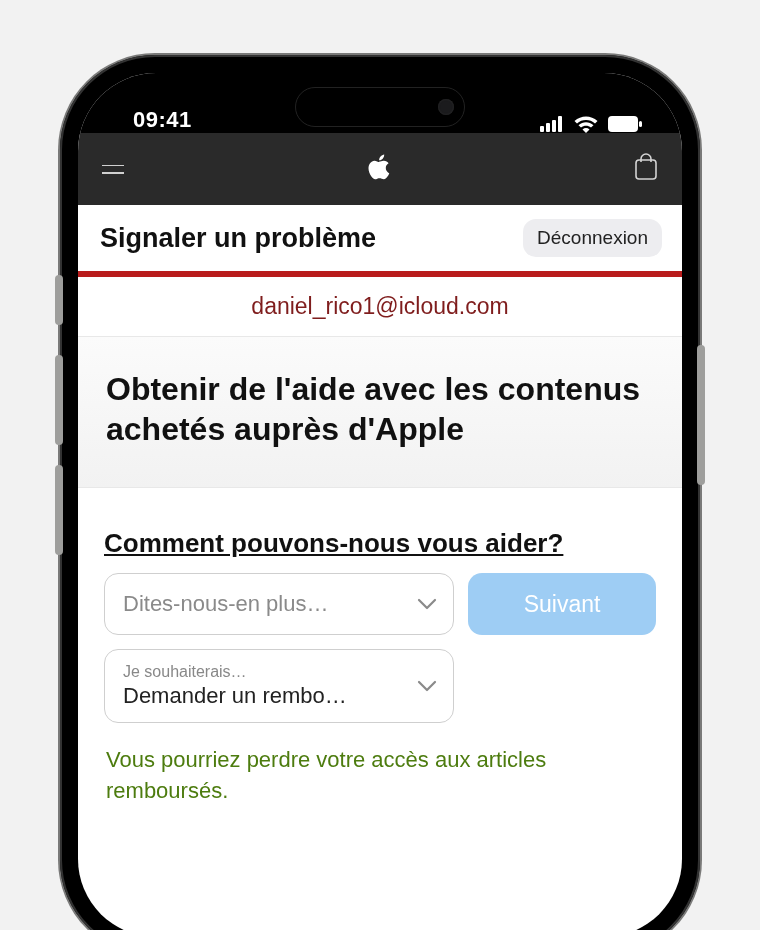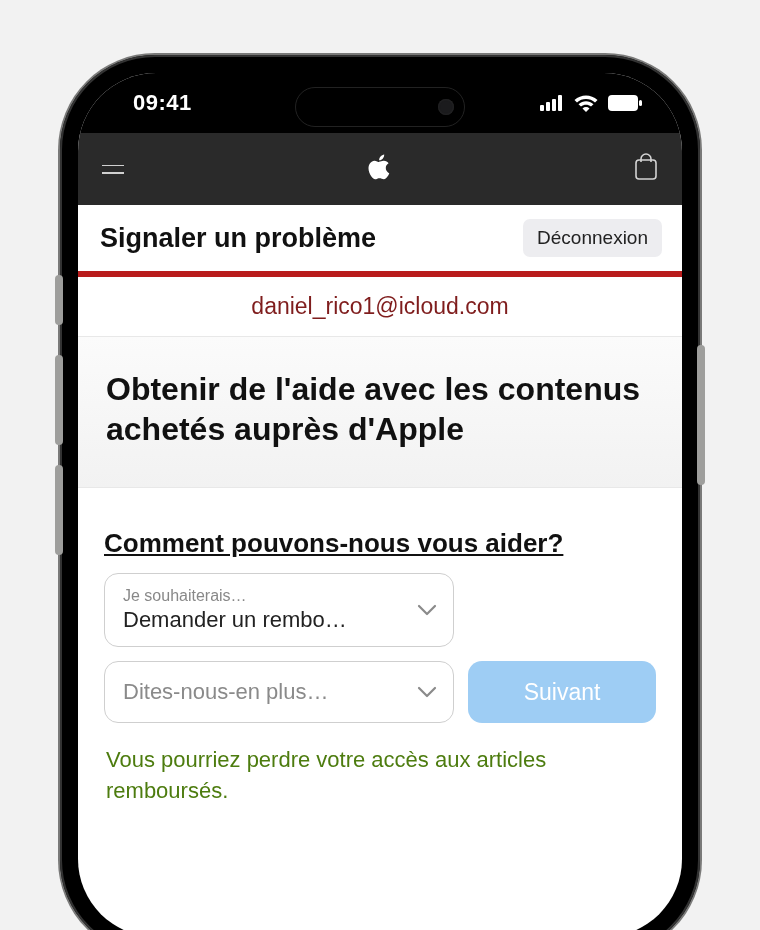--- a/index.html
+++ b/index.html
@@ -42,21 +42,21 @@
       background: #fff;
       border-radius: 78px;
       overflow: hidden;
       position: relative;
     }
     .status-bar {
       height: 60px;
       background: #000;
       color: #fff;
       display: flex;
-      align-items: center;
+      align-items: flex-end;
       justify-content: space-between;
       padding: 0 40px 0 55px;
       position: relative;
     }
     .status-time {
       font-size: 22px;
       font-weight: 600;
       letter-spacing: 0.5px;
     }
     .island {
@@ -119,21 +119,21 @@
       border-bottom: 6px solid #b91c1c;
     }
     .page-title {
       font-size: 27px;
       font-weight: 700;
       color: #111;
     }
     .logout-btn {
       background: #ededf0;
       border: none;
-      border-radius: 7px;
+      border-radius: 13px;
       padding: 8px 14px;
       font-size: 19px;
       color: #222;
       cursor: pointer;
     }
     .email-row {
       text-align: center;
       padding: 16px 0;
       font-size: 23px;
       color: #7f1d1d;
@@ -284,42 +284,42 @@
     </div>
 
     <div class="email-row">daniel_rico1@icloud.com</div>
 
     <div class="hero">
       <div class="hero-title">Obtenir de l'aide avec les contenus achetés auprès d'Apple</div>
     </div>
 
     <div class="form-section">
       <div class="form-heading">Comment pouvons-nous vous aider?</div>
+
+      <div class="field-row">
+        <div class="select-box short">
+          <div class="select-inner">
+            <div class="select-placeholder">Dites-nous-en plus…</div>
+          </div>
+          <svg class="chevron" width="20" height="12" viewBox="0 0 20 12">
+            <path d="M2 2 L10 10 L18 2" stroke="#8a8a8a" stroke-width="2.2" fill="none" stroke-linecap="round" stroke-linejoin="round"></path>
+          </svg>
+        </div>
+        <button class="next-btn">Suivant</button>
+      </div>
 
       <div class="field-row">
         <div class="select-box tall">
           <div class="select-inner">
             <div class="select-label-small">Je souhaiterais…</div>
             <div class="select-value">Demander un rembo…</div>
           </div>
           <svg class="chevron" width="20" height="12" viewBox="0 0 20 12">
             <path d="M2 2 L10 10 L18 2" stroke="#8a8a8a" stroke-width="2.2" fill="none" stroke-linecap="round" stroke-linejoin="round"></path>
           </svg>
         </div>
       </div>
 
-      <div class="field-row">
-        <div class="select-box short">
-          <div class="select-inner">
-            <div class="select-placeholder">Dites-nous-en plus…</div>
-          </div>
-          <svg class="chevron" width="20" height="12" viewBox="0 0 20 12">
-            <path d="M2 2 L10 10 L18 2" stroke="#8a8a8a" stroke-width="2.2" fill="none" stroke-linecap="round" stroke-linejoin="round"></path>
-          </svg>
-        </div>
-        <button class="next-btn">Suivant</button>
-      </div>
-
       <div class="disclaimer">Vous pourriez perdre votre accès aux articles remboursés.</div>
     </div>
 
   </div>
 </div>
 
 </body></html>

